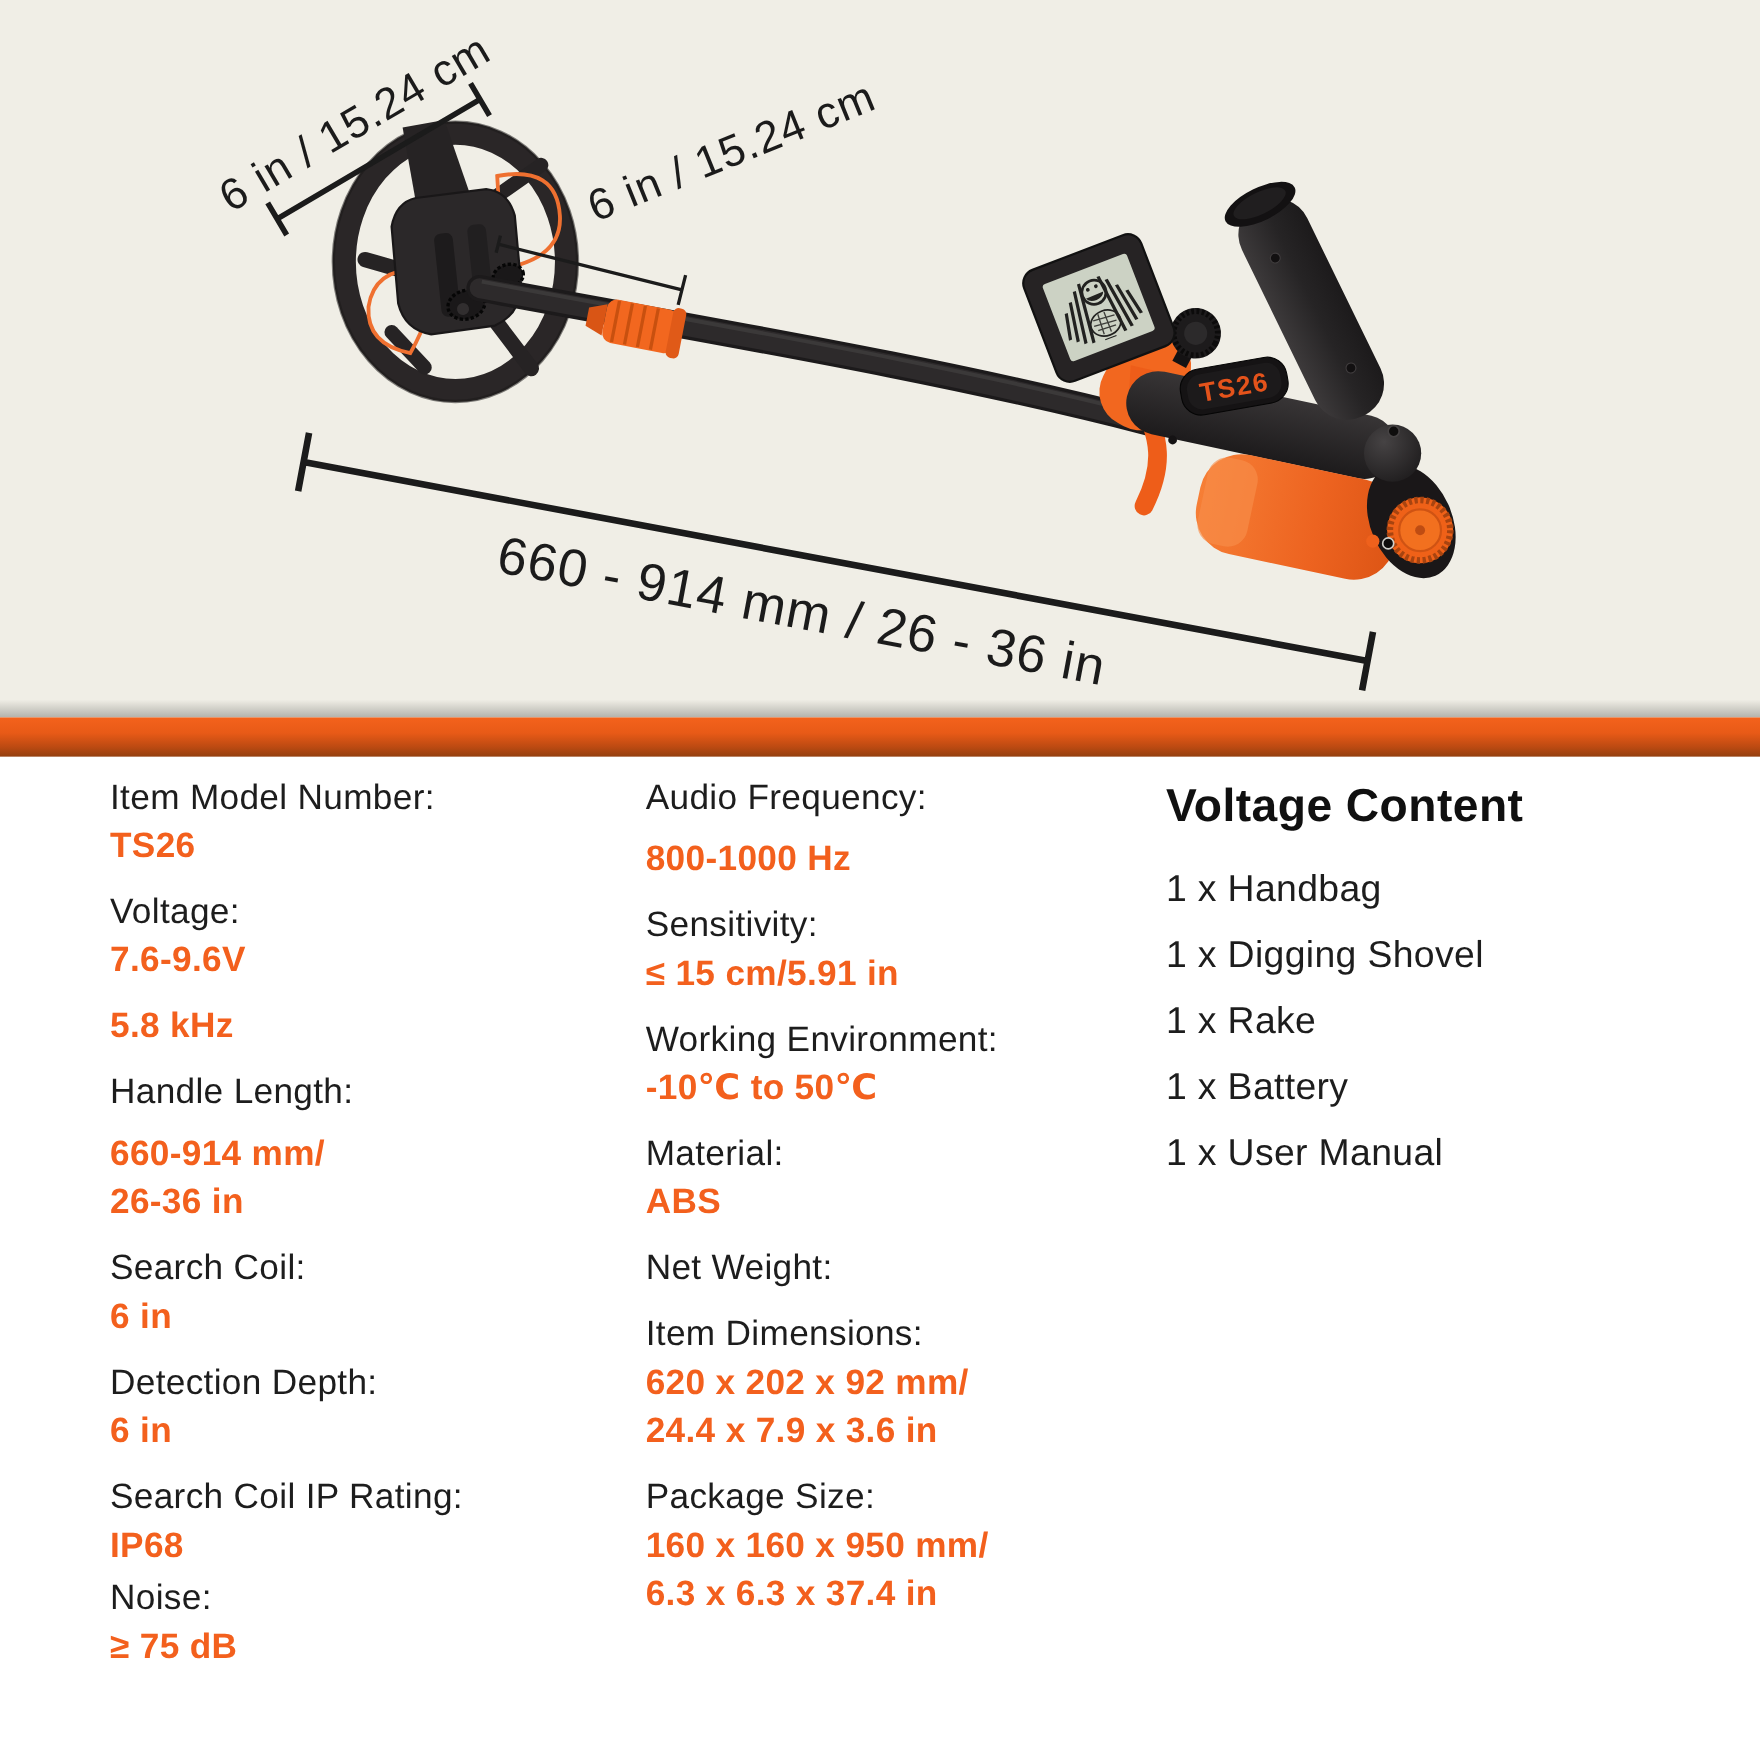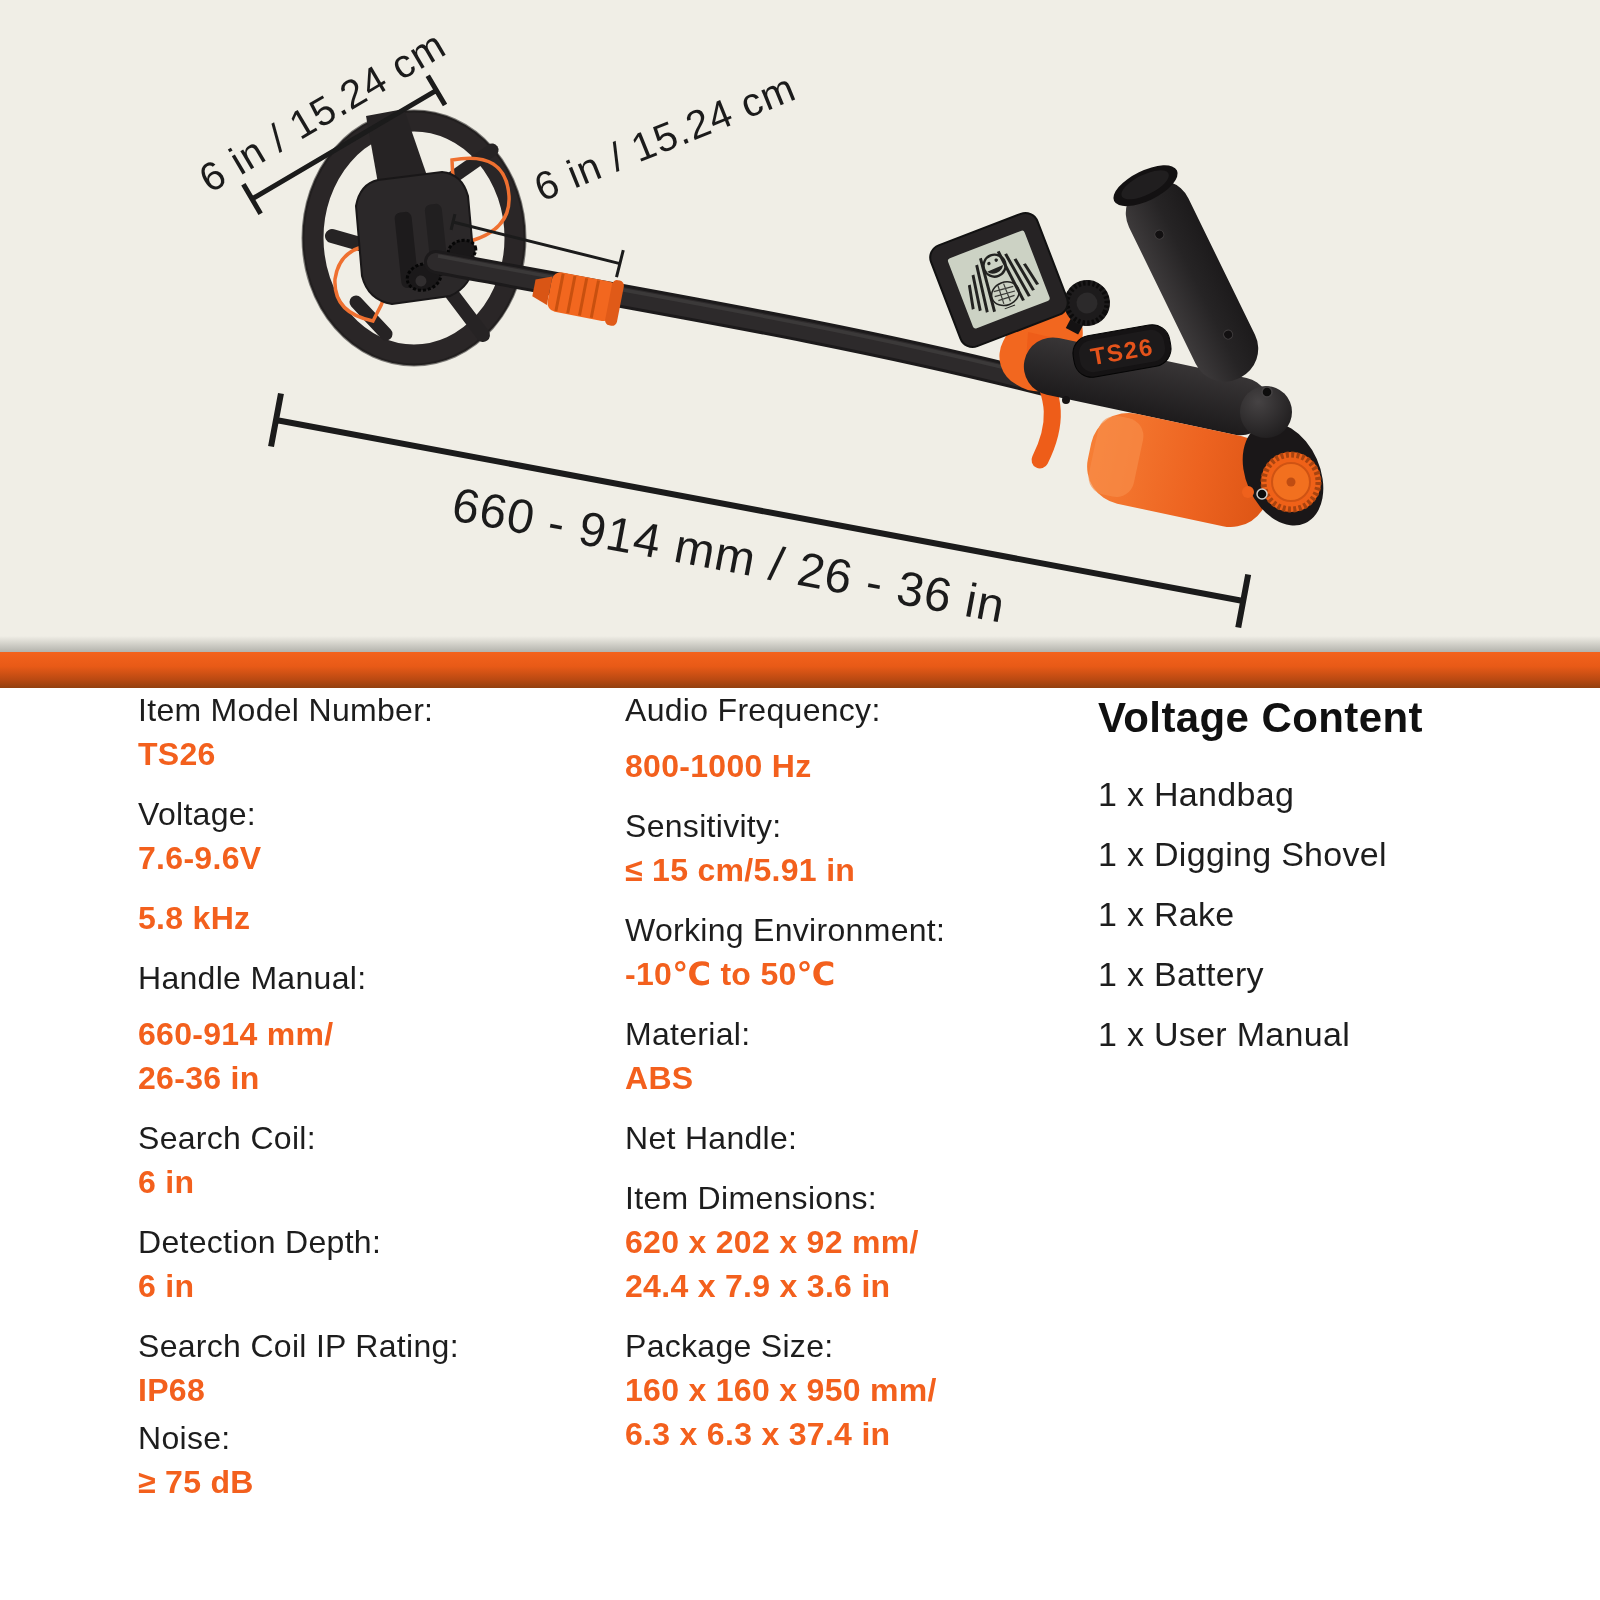--- a/index.html
+++ b/index.html
@@ -25,21 +25,21 @@
     background:linear-gradient(to bottom, rgba(150,150,144,0), rgba(148,148,142,.65));
   }
   .hero svg{display:block;}
   .divider{
     width:1600px;height:36px;
     background:linear-gradient(to bottom, var(--bar-top) 0%, #e85a17 40%, #bc4a12 75%, var(--bar-bottom) 100%);
   }
   .specs{
     position:relative;width:1600px;height:912px;background:#ffffff;
   }
-  .col{position:absolute;top:0;padding-top:0;margin-left:38px;}
+  .col{position:absolute;top:0;padding-top:14px;}
   .col1{left:100px;width:460px;}
   .col2{left:587px;width:470px;}
   .col3{left:1060px;width:490px;}
   .spec{margin-bottom:16px;}
   .spec .label{
     font-size:32px;line-height:44px;color:var(--label);letter-spacing:.3px;
   }
   .spec .value{
     font-size:32px;line-height:44px;font-weight:bold;color:var(--accent);
     white-space:pre-line;letter-spacing:.3px;
@@ -224,21 +224,21 @@
         <div class="value">TS26</div>
       </div>
       <div class="spec">
         <div class="label">Voltage:</div>
         <div class="value">7.6-9.6V</div>
       </div>
       <div class="spec">
         <div class="value">5.8 kHz</div>
       </div>
       <div class="spec spec--lead">
-        <div class="label">Handle Manual:</div>
+        <div class="label">Handle Length:</div>
         <div class="value">660-914 mm/
 26-36 in</div>
       </div>
       <div class="spec">
         <div class="label">Search Coil:</div>
         <div class="value">6 in</div>
       </div>
       <div class="spec">
         <div class="label">Detection Depth:</div>
         <div class="value">6 in</div>
@@ -264,21 +264,21 @@
       </div>
       <div class="spec">
         <div class="label">Working Environment:</div>
         <div class="value">-10℃ to 50℃</div>
       </div>
       <div class="spec">
         <div class="label">Material:</div>
         <div class="value">ABS</div>
       </div>
       <div class="spec">
-        <div class="label">Net Handle:</div>
+        <div class="label">Net Weight:</div>
       </div>
       <div class="spec">
         <div class="label">Item Dimensions:</div>
         <div class="value">620 x 202 x 92 mm/
 24.4 x 7.9 x 3.6 in</div>
       </div>
       <div class="spec">
         <div class="label">Package Size:</div>
         <div class="value">160 x 160 x 950 mm/
 6.3 x 6.3 x 37.4 in</div>

